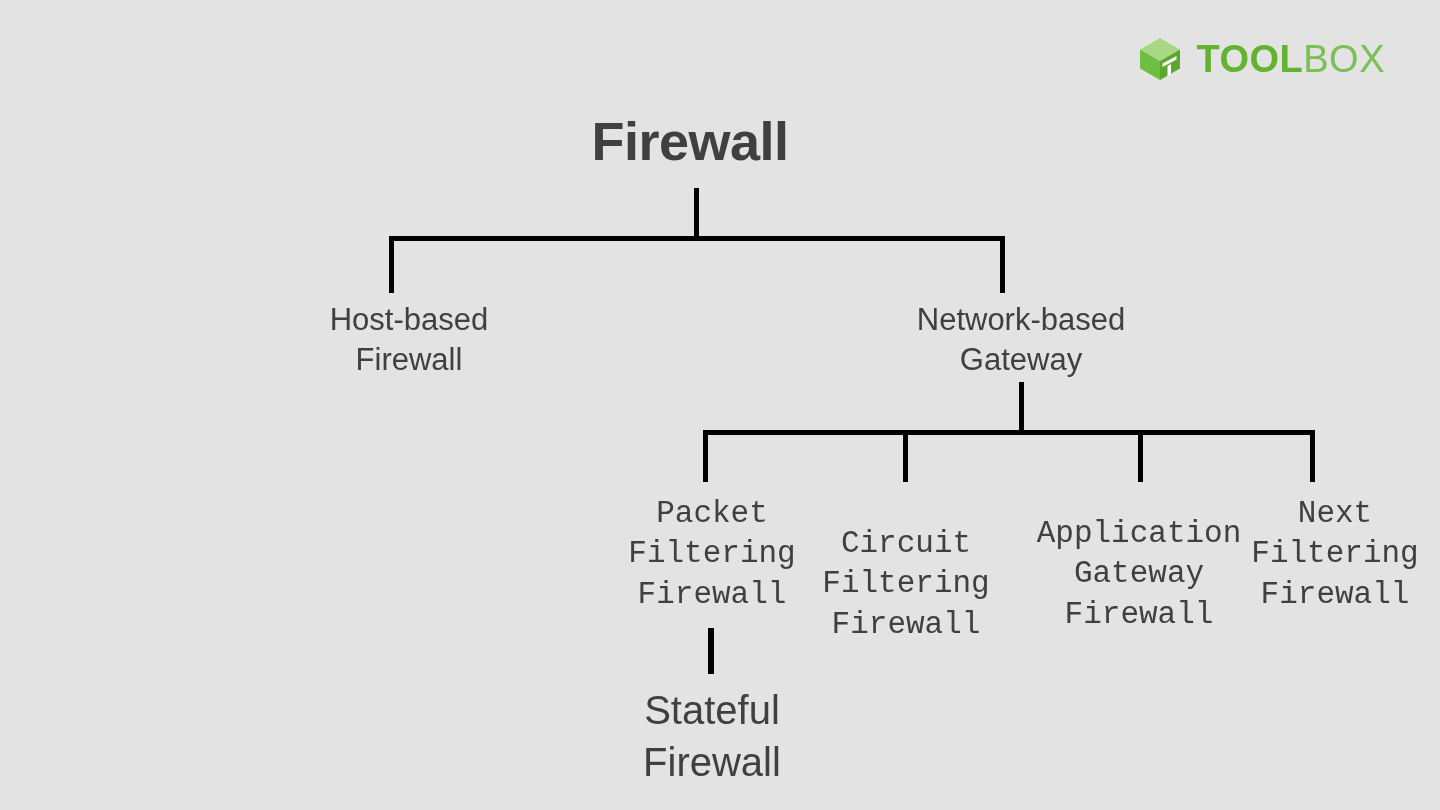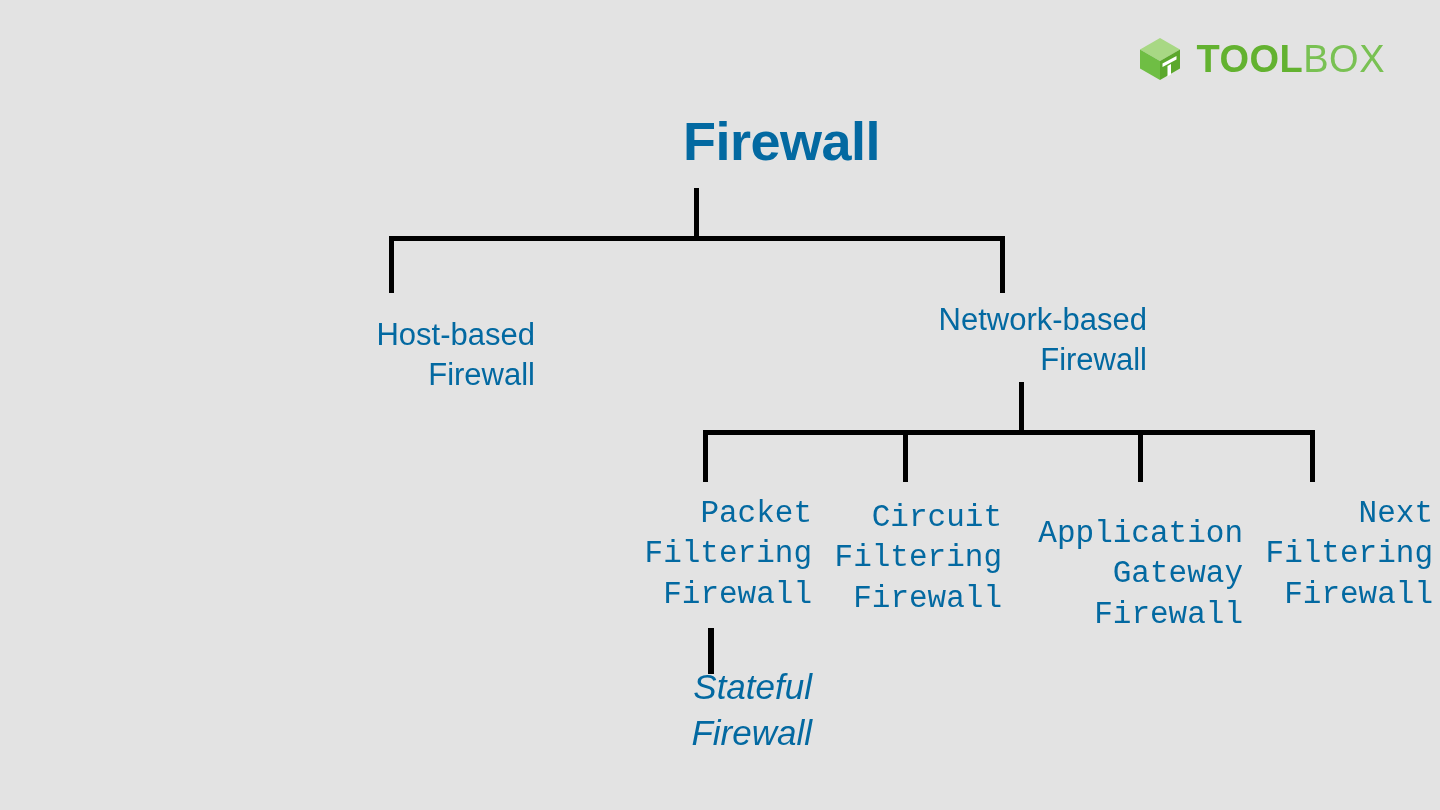--- a/index.html
+++ b/index.html
@@ -47,56 +47,56 @@
     color: #63b230;
   }
   .brand-box {
     font-weight: normal;
     color: #79c153;
   }
 
   
   .node {
     position: absolute;
-    text-align: right;
+    text-align: center;
     line-height: 1.30;
     white-space: pre-line;
-    color: #0369a1;
+    color: #404040;
   }
 
   #node-root {
     font-size: 54px;
     font-weight: bold;
     letter-spacing: -0.5px;
     left: 500px;
     top: 106px;
     width: 380px;
   }
 
   .node-l1 {
     font-size: 31px;
     font-weight: normal;
   }
-  #node-host-based   { left: 283px; top: 315px; width: 252px; }
+  #node-host-based   { left: 283px; top: 300px; width: 252px; }
   #node-network-based{ left: 895px; top: 300px; width: 252px; }
 
   .node-l2 {
     font-size: 31px;
     font-weight: normal;
     font-family: Liberation Mono, monospace;
   }
   #node-packet-filtering   { left: 612px; top: 494px; width: 200px; }
-  #node-circuit-filtering  { left: 810px; top: 498px; width: 192px; }
+  #node-circuit-filtering  { left: 810px; top: 524px; width: 192px; }
   #node-application-gateway{ left: 1035px; top: 514px; width: 208px; }
   #node-next-generation    { left: 1237px; top: 494px; width: 196px; }
 
   #node-stateful {
-    font-size: 35px;
+    font-size: 40px;
     font-weight: normal;
-    left: 612px; top: 664px; width: 200px; font-style: italic;
+    left: 612px; top: 684px; width: 200px;
   }
 
   
   .line {
     position: absolute;
     background: #000000;
   }
 </style>
 </head>
 <body>
@@ -138,21 +138,21 @@
   <div class="line" style="left:1310px; top:430px; width:5px; height:52px;"></div>
 
   <div class="line" style="left:708px; top:628px; width:6px; height:46px;"></div>
 
   <div class="node" id="node-root">Firewall</div>
 
   <div class="node node-l1" id="node-host-based">Host-based
 Firewall</div>
 
   <div class="node node-l1" id="node-network-based">Network-based
-Firewall</div>
+Gateway</div>
 
   <div class="node node-l2" id="node-packet-filtering">Packet
 Filtering
 Firewall</div>
 
   <div class="node node-l2" id="node-circuit-filtering">Circuit
 Filtering
 Firewall</div>
 
   <div class="node node-l2" id="node-application-gateway">Application

